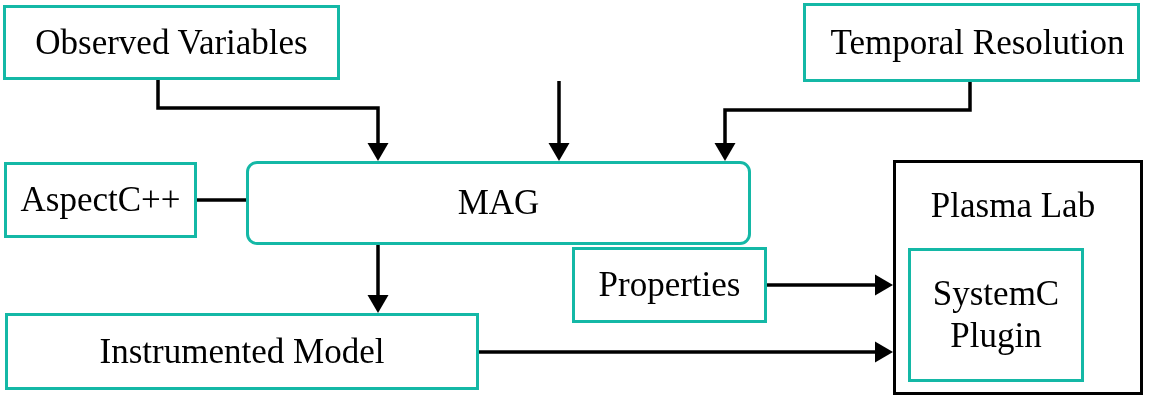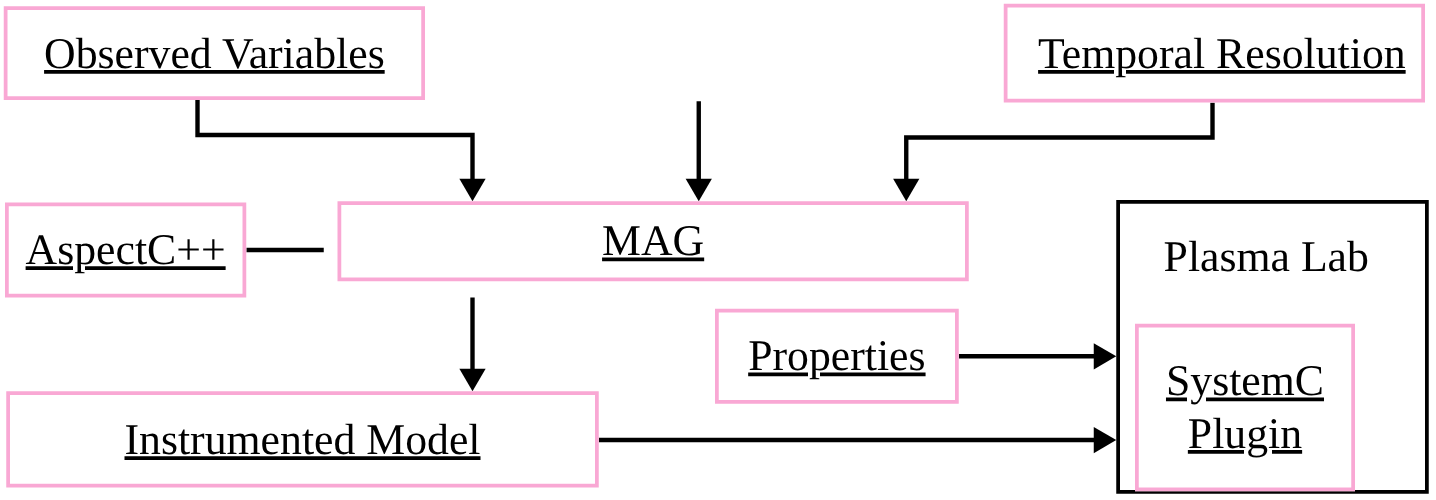--- a/index.html
+++ b/index.html
@@ -20,53 +20,52 @@
     position: absolute;
     left: 0;
     top: 0;
     width: 1149px;
     height: 400px;
   }
   .box {
     position: absolute;
     box-sizing: border-box;
     background: #ffffff;
-    border: 3px solid #f9a8d4;
+    border: 3px solid #14b8a6;
     display: flex;
     align-items: center;
     justify-content: center;
     text-align: center;
     font-size: 35px;
     line-height: 1.2;
     white-space: pre-line;
-    text-decoration: underline;
   }
   .container-box {
     position: absolute;
     box-sizing: border-box;
     background: #ffffff;
     border: 3px solid #000000;
   }
   .container-label {
     position: absolute;
     text-align: center;
     font-size: 35px;
     line-height: 1.2;
   }
   
   .n-observed   { left: 3px;   top: 5px;   width: 337px; height: 75px; }
   .n-sysmodel   { left: 402px; top: 4px;   width: 340px; height: 77px; }
   .n-temporal   { left: 803px; top: 3px;   width: 337px; height: 79px; padding-left: 12px; }
   .n-aspect     { left: 4px;   top: 162px; width: 193px; height: 76px; justify-content: center; }
-  .n-mag        { left: 270px; top: 161px; width: 505px; height: 64px; }
+  .n-mag        { left: 246px; top: 161px; width: 505px; height: 84px; border-radius: 11px; }
   .n-props      { left: 572px; top: 247px; width: 195px; height: 76px; }
   .n-instr      { left: 5px;   top: 313px; width: 474px; height: 77px; }
   .n-plasma     { left: 893px; top: 160px; width: 250px; height: 235px; }
   .n-plasma-lbl { left: 879px; top: 185px; width: 268px; }
-  .n-plugin     { left: 908px; top: 248px; width: 176px; height: 134px; margin-top: 11px; }
+  .n-plugin     { left: 908px; top: 248px; width: 176px; height: 134px; }
   .edge-line {
     stroke: #000000;
     stroke-width: 3.5;
     fill: none;
   }
   .edge-head {
     fill: #000000;
     stroke: none;
   }
 </style>

